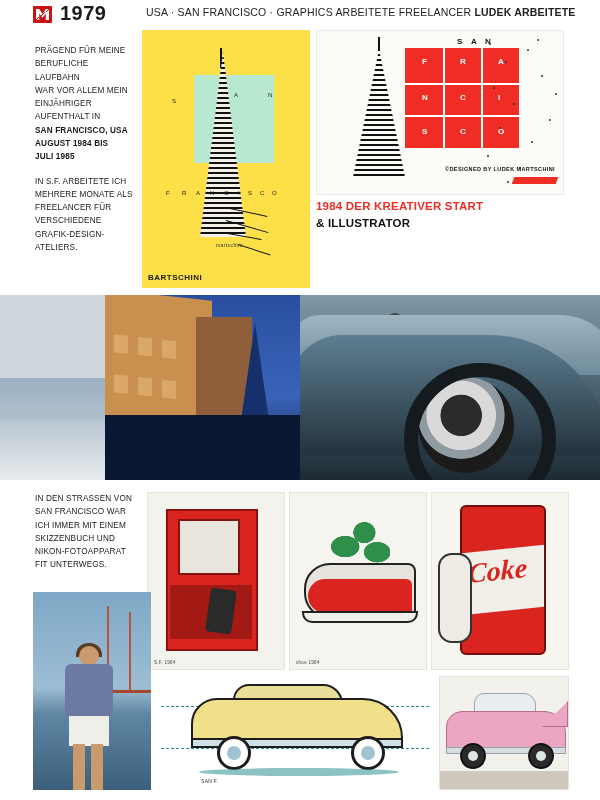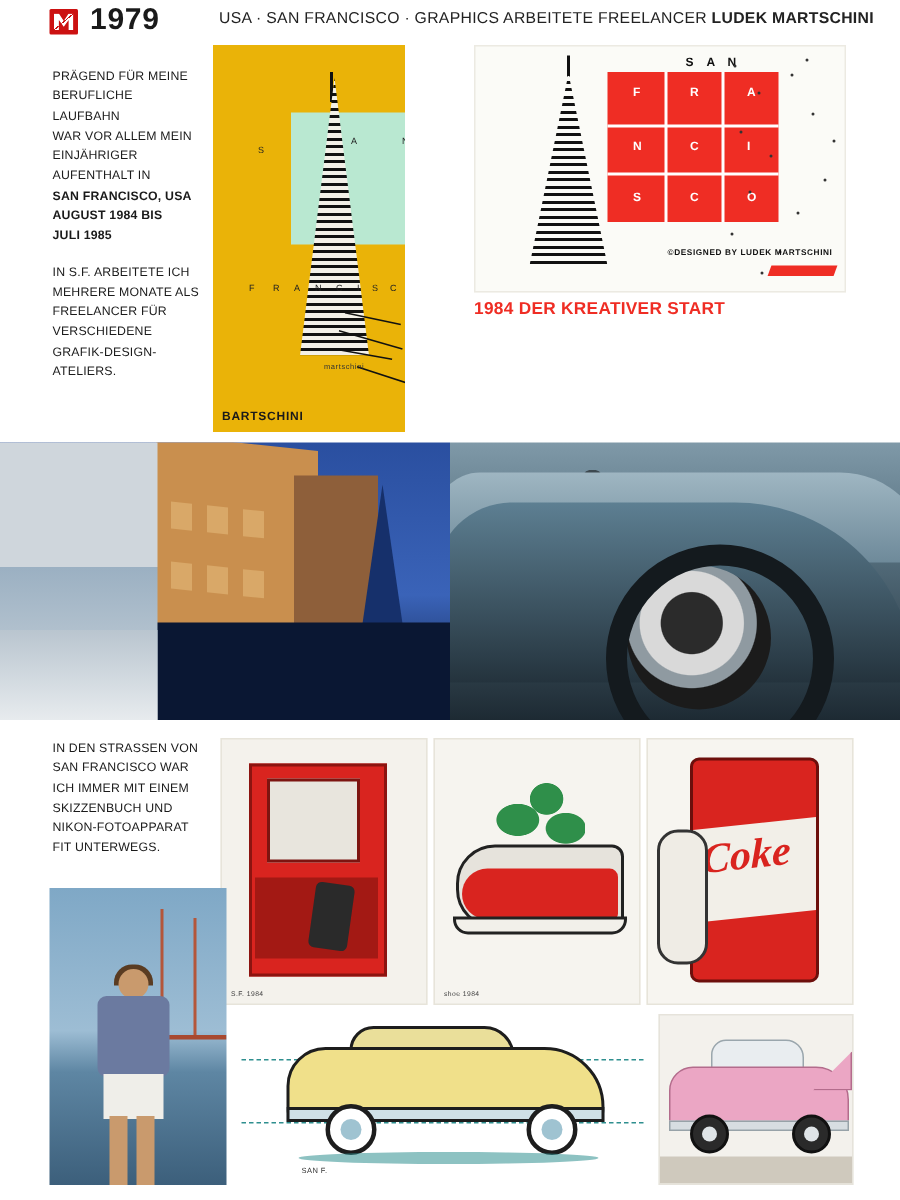--- a/index.html
+++ b/index.html
@@ -46,22 +46,22 @@
   .text-col-1 {
     position: absolute; left: 35px; top: 44px; width: 100px;
     font-size: 8.2px; line-height: 1.62; letter-spacing: .15px;
     text-transform: uppercase; color: #1a1a1a;
   }
   .text-col-1 p { margin: 0 0 11px 0; }
   .text-col-1 .bold { font-weight: bold; }
 
   
   .img-skyline {
-    position: absolute; left: 142px; top: 30px; width: 128px; height: 258px;
-    background: #eab308; overflow: hidden;
+    position: absolute; left: 142px; top: 30px; width: 168px; height: 258px;
+    background: #fde047; overflow: hidden;
   }
   .sk-mint {
     position: absolute; left: 52px; top: 45px; width: 80px; height: 88px;
     background: #b9e8d1;
   }
   .sk-letter { position: absolute; font-size: 6px; letter-spacing: 1px; color: #222; font-family: "Liberation Sans", sans-serif;}
   .pyramid {
     position: absolute; left: 58px; top: 22px; width: 46px; height: 185px;
     background:
       repeating-linear-gradient(to bottom, #111 0 2px, #f3f0e8 2px 5px);
@@ -221,21 +221,21 @@
   .pk-ground { position:absolute; left:0; bottom:0; width:130px; height:18px; background:#cfc9bd;}
 </style>
 </head>
 <body>
 
 <div class="page">
 
   <div class="header">
     <div class="logo-mark"></div>
     <div class="logo-year">1979</div>
-    <div class="header-kicker"><span>USA · SAN FRANCISCO · GRAPHICS ARBEITETE FREELANCER </span><b>LUDEK MARTSCHINI</b></div>
+    <div class="header-kicker"><span>USA · SAN FRANCISCO · GRAPHICS ARBEITETE FREELANCER </span><b>LUDEK ARBEITETE</b></div>
   </div>
 
   <div class="text-col-1">
     <p>
       <span>PRÄGEND FÜR MEINE</span><br>
       <span>BERUFLICHE LAUFBAHN</span><br>
       <span>WAR VOR ALLEM MEIN</span><br>
       <span>EINJÄHRIGER</span><br>
       <span>AUFENTHALT IN</span><br>
       <span class="bold">SAN FRANCISCO, USA</span><br>
@@ -305,20 +305,21 @@
       <i style="left:28px;top:150px"></i>
         <i style="left:76px;top:62px"></i>
         <i style="left:58px;top:8px"></i>
     </div>
     <div class="fr-credit">©DESIGNED BY LUDEK MARTSCHINI</div>
     <div class="fr-redstripe"></div>
   </div>
 
   <div class="headline">
     <div class="red">1984 DER KREATIVER START</div>
+    <div class="blk">&amp; ILLUSTRATOR</div>
   </div>
 
   <div class="band">
     <div class="b-mid">
       <div class="b-build">
         <div class="bld-a">
           <div class="win" style="left:10px;top:44px"></div>
           <div class="win" style="left:34px;top:44px"></div>
           <div class="win" style="left:58px;top:44px"></div>
           <div class="win" style="left:10px;top:84px"></div>

